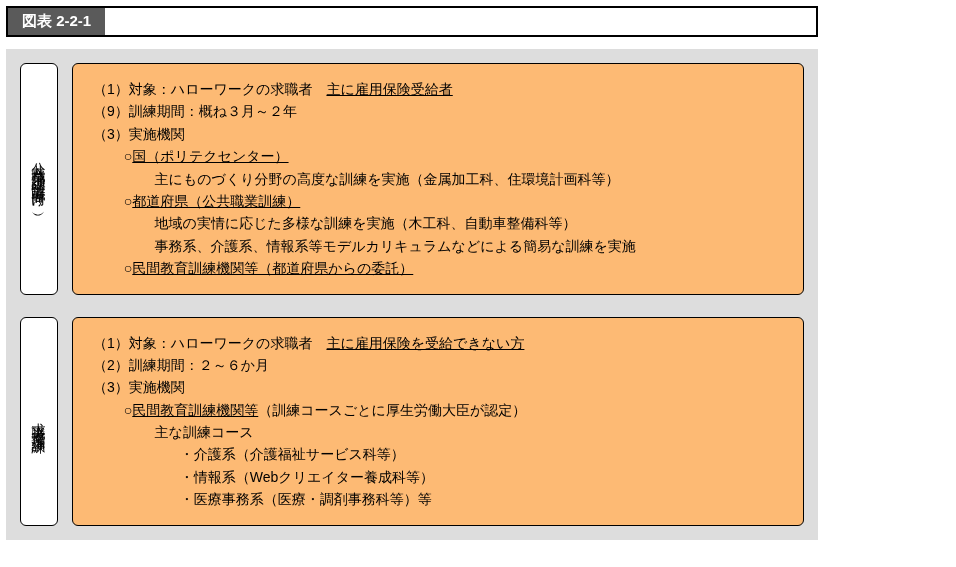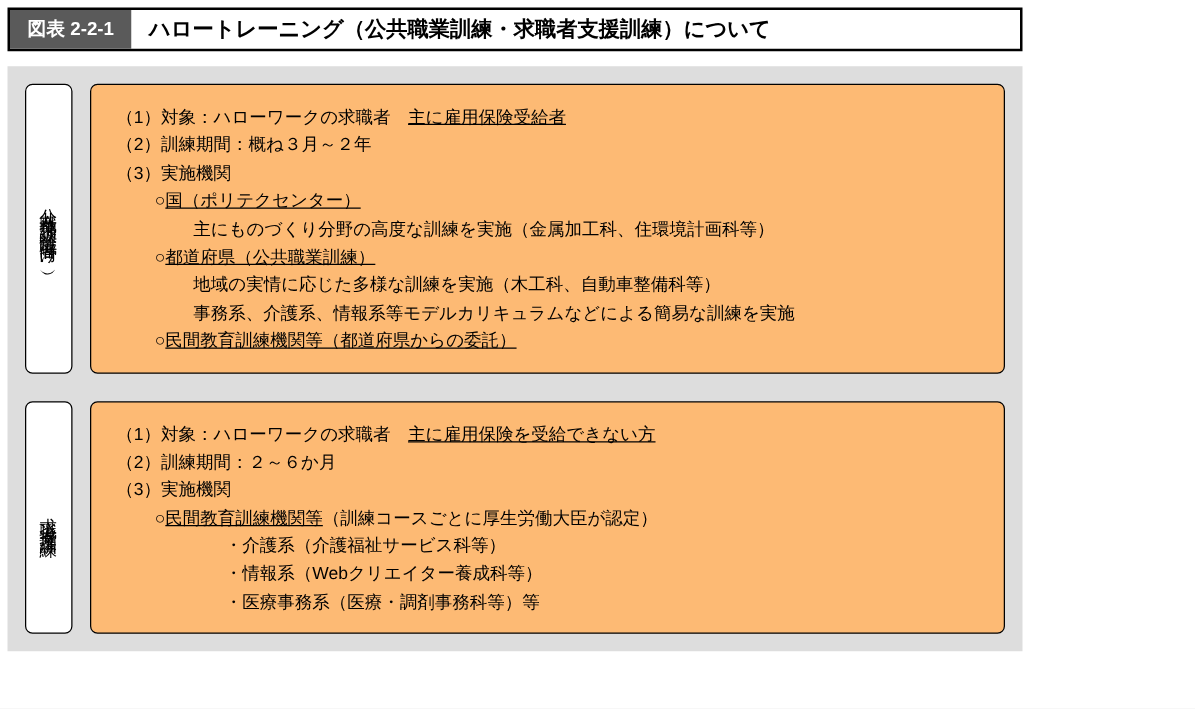--- a/index.html
+++ b/index.html
@@ -84,32 +84,31 @@
   .indent2 { padding-left: 4.4em; }
   .indent3 { padding-left: 6.2em; }
 </style>
 </head>
 <body>
 
 <div class="page">
 
   <div class="title-bar">
     <div class="title-tag">図表 2-2-1</div>
-    <div class="title-text">ハロートレーニング（公共職業訓練・求職者支援訓練）について</div>
   </div>
 
   <div class="outer-box">
 
     <div class="row">
       <div class="side-label">公共職業訓練（離職者向け）</div>
       <div class="content-box">
         <div class="item">
           <span>（1）</span><span>対象：ハローワークの求職者　</span><span class="ul">主に雇用保険受給者</span>
         </div>
-        <div class="item">（2）訓練期間：概ね３月～２年</div>
+        <div class="item">（9）訓練期間：概ね３月～２年</div>
         <div class="item">（3）実施機関</div>
         <div class="item indent1">
           <span>○</span><span class="ul">国（ポリテクセンター）</span>
         </div>
         <div class="item indent2">主にものづくり分野の高度な訓練を実施（金属加工科、住環境計画科等）</div>
         <div class="item indent1">
           <span>○</span><span class="ul">都道府県（公共職業訓練）</span>
         </div>
         <div class="item indent2">地域の実情に応じた多様な訓練を実施（木工科、自動車整備科等）</div>
         <div class="item indent2">事務系、介護系、情報系等モデルカリキュラムなどによる簡易な訓練を実施</div>
@@ -123,20 +122,21 @@
       <div class="side-label">求職者支援訓練</div>
       <div class="content-box">
         <div class="item">
           <span>（1）</span><span>対象：ハローワークの求職者　</span><span class="ul">主に雇用保険を受給できない方</span>
         </div>
         <div class="item">（2）訓練期間：２～６か月</div>
         <div class="item">（3）実施機関</div>
         <div class="item indent1">
           <span>○</span><span class="ul">民間教育訓練機関等</span><span>（訓練コースごとに厚生労働大臣が認定）</span>
         </div>
+        <div class="item indent2">主な訓練コース</div>
         <div class="item indent3">・介護系（介護福祉サービス科等）</div>
         <div class="item indent3">・情報系（Webクリエイター養成科等）</div>
         <div class="item indent3">・医療事務系（医療・調剤事務科等）等</div>
       </div>
     </div>
 
   </div>
 </div>
 
 </body></html>

